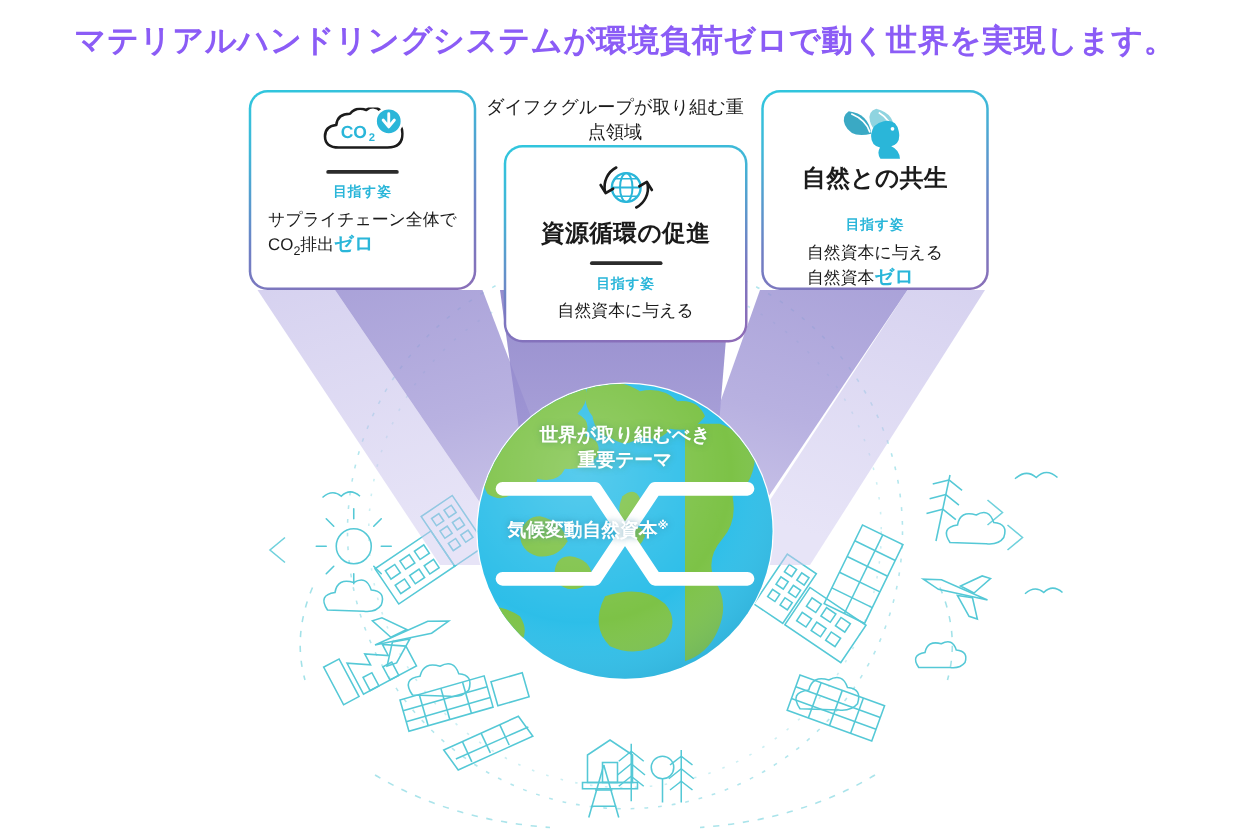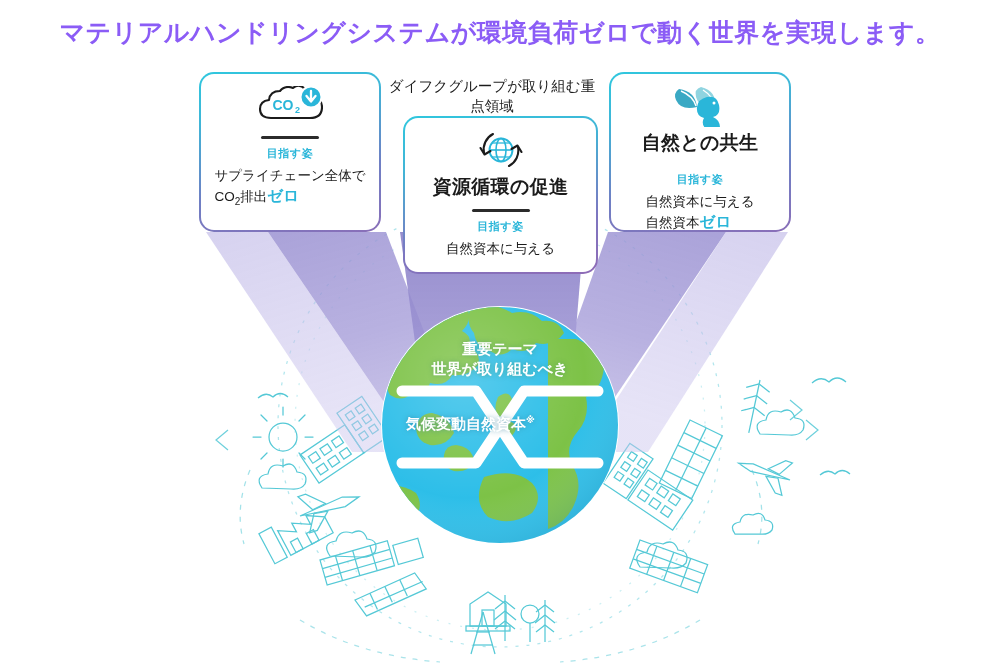--- a/index.html
+++ b/index.html
@@ -326,22 +326,22 @@
       </g>
       <circle cx="120" cy="120" r="118" fill="url(#gsh)"></circle>
 
       <g stroke="#ffffff" stroke-width="11" fill="none" stroke-linecap="round" stroke-linejoin="round">
         <path d="M22,86 L96,86 L120,122 L96,158 L22,158"></path>
         <path d="M218,86 L144,86 L120,122 L144,158 L218,158"></path>
       </g>
     </svg>
 
     <div class="globe-label">
+      <div>世界が取り組むべき</div>
       <div>重要テーマ</div>
-      <div>世界が取り組むべき</div>
     </div>
     <div class="globe-pair">
       <span>気候変動</span>
       <span><em style="font-style:normal">自然資本</em><em class="sup" style="font-style:normal">※</em></span>
     </div>
   </div>
 
   <div class="mid-heading">ダイフクグループが取り組む重点領域</div>
 
   <div class="card-outer c-left">

